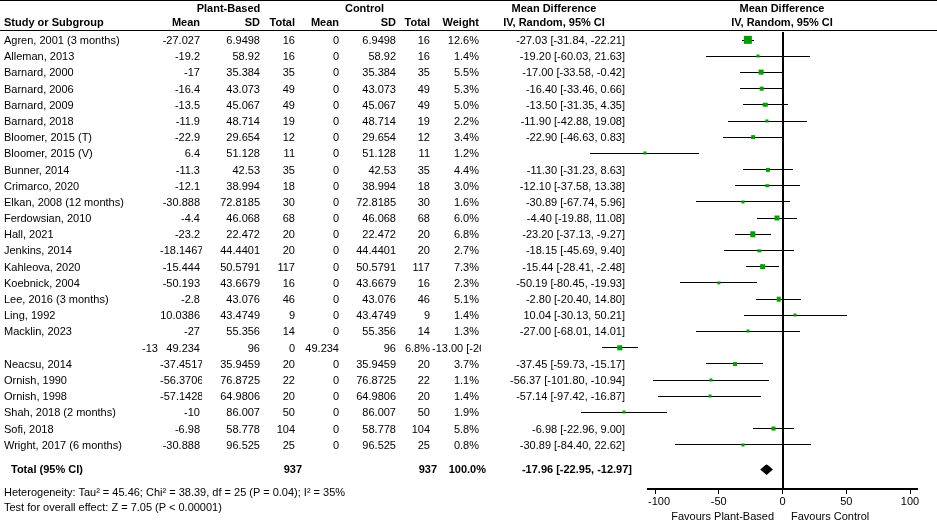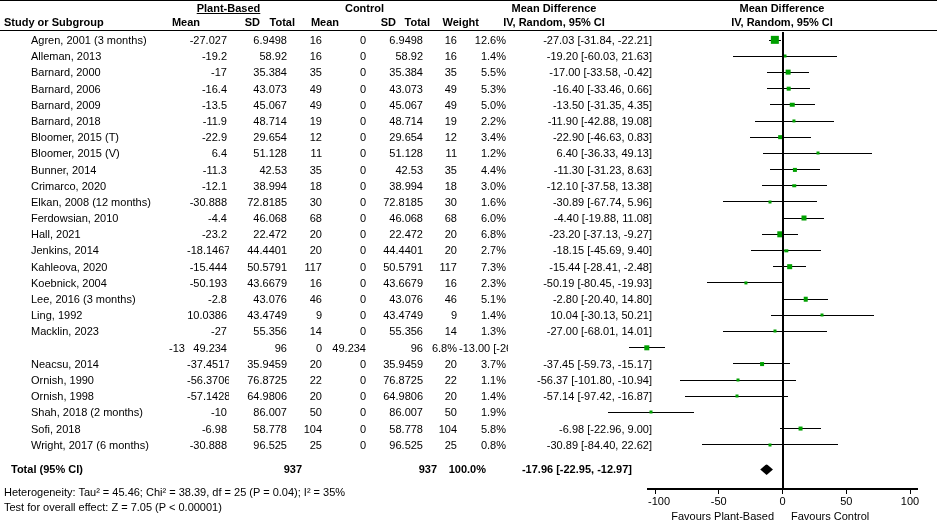--- a/index.html
+++ b/index.html
@@ -8,25 +8,25 @@
     font-family:"Liberation Sans",sans-serif;font-size:11px;color:#000;
     background:#fff;border-top:1px solid #000;box-sizing:border-box;
   }
   .grid{display:grid;grid-template-columns:160px 42px 60px 35px 44px 57px 34px 49px 146px 1fr;}
   .cell{white-space:nowrap;overflow:hidden;}
   .name-cell{text-align:left;padding-left:4px;}
   .num{text-align:right;padding-right:2px;}
   .ctr{text-align:center;}
   .hdr{position:absolute;top:0;left:0;right:0;height:29px;border-bottom:1.5px solid #000;font-weight:bold;}
   .hdr-row{height:14px;line-height:14px;}
-  .g1{grid-column:2/5;text-decoration:underline;}
+  .g1{grid-column:2/5;}
   .g2{grid-column:5/8;}
   .gmd{grid-column:9/10;}
   .gplot{grid-column:10/11;}
-  .rows{position:absolute;top:31px;left:0;right:0;padding-left:27px;}
+  .rows{position:absolute;top:31px;left:0;right:0;}
   .row{height:16.2px;line-height:16.2px;}
   .plot-cell{position:relative;height:100%;}
   .ci-line{position:absolute;top:50%;height:1px;margin-top:-0.5px;background:#000;}
   .marker{position:absolute;top:50%;transform:translate(-50%,-50%);}
   .total-row{position:absolute;top:460px;left:7px;right:0;height:17px;line-height:17px;font-weight:bold;}
   .diamond{position:absolute;top:50%;transform:translateY(-50%);height:11px;
     clip-path:polygon(0 50%,50% 0,100% 50%,50% 100%);}
   .footnotes{position:absolute;top:484px;left:4px;line-height:15px;white-space:nowrap;}
   .zero-line{position:absolute;left:782px;top:31px;width:1.5px;height:456px;background:#000;}
   .axis{position:absolute;left:627px;top:487px;width:310px;height:41px;}
@@ -173,21 +173,20 @@
       </div>
       <div class="grid row">
         <div class="cell name-cell">Bloomer, 2015 (V)</div>
         <div class="cell num">6.4</div>
         <div class="cell num">51.128</div>
         <div class="cell num">11</div>
         <div class="cell num">0</div>
         <div class="cell num">51.128</div>
         <div class="cell num">11</div>
         <div class="cell num">1.2%</div>
-        <div class="cell num">6.40 [-36.33, 49.13]</div>
         <div class="plot-cell">
           <div class="ci-line" style="left: 109.179px; width: 108.962px;"></div>
           <div class="marker" style="width: 3px; height: 3px; background: rgb(0, 160, 0); left: 163.66px;"></div>
         </div>
       </div>
       <div class="grid row">
         <div class="cell name-cell">Bunner, 2014</div>
         <div class="cell num">-11.3</div>
         <div class="cell num">42.53</div>
         <div class="cell num">35</div>

